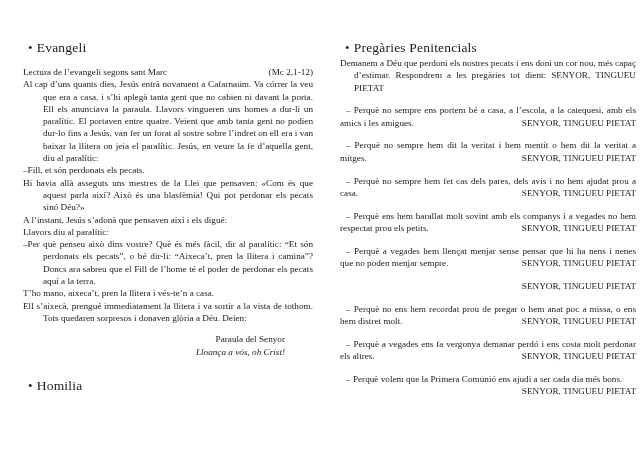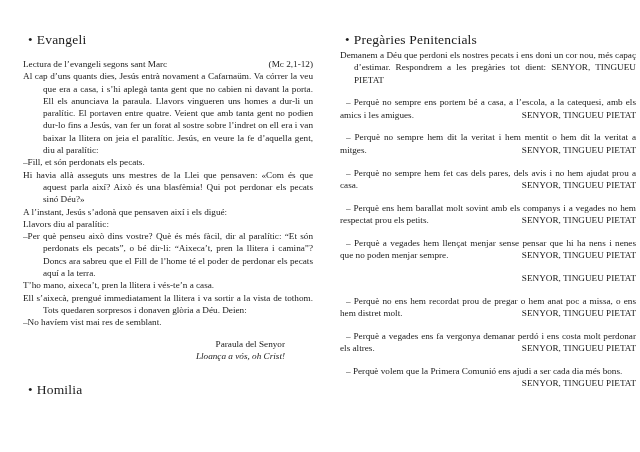--- a/index.html
+++ b/index.html
@@ -13,21 +13,21 @@
     position: relative;
     width: 640px; height: 452px;
     overflow: hidden;
     background: #ffffff;
   }
   .col { position: absolute; top: 0; }
   .col-left  { left: 23px;  width: 290px; }
   .col-right { left: 340px; width: 296px; }
 
   .heading {
-    margin: 32px 0 0 0;
+    margin: 40px 0 0 0;
     font-size: 13.5px;
     font-weight: 400;
     line-height: 15px;
     letter-spacing: 0.2px;
   }
   .heading .bullet {
     display: inline-block;
     margin: 0 4px 0 5px;
     font-size: 13px;
   }
@@ -104,21 +104,20 @@
         <p class="gpara">A l’instant, Jesús s’adonà que pensaven així i els digué:</p>
 
         <p class="gpara">Llavors diu al paralític:</p>
 
         <p class="gpara">–Per què penseu això dins vostre? Què és més fàcil, dir al paralític: “Et són perdonats els pecats”, o bé dir-li: “Aixeca’t, pren la llitera i camina”? Doncs ara sabreu que el Fill de l’home té el poder de perdonar els pecats aquí a la terra.</p>
 
         <p class="gpara">T’ho mano, aixeca’t, pren la llitera i vés-te’n a casa.</p>
 
         <p class="gpara">Ell s’aixecà, prengué immediatament la llitera i va sortir a la vista de tothom. Tots quedaren sorpresos i donaven glòria a Déu. Deien:</p>
 
-        <p class="gpara">–No havíem vist mai res de semblant.</p>
       </div>
 
     <div class="attribution">
       <div>Paraula del Senyor</div>
       <div class="it">Lloança a vós, oh Crist!</div>
     </div>
 
     <h2 class="heading heading2"><span class="bullet">•</span><span>Homilia</span></h2>
   </section>
 

